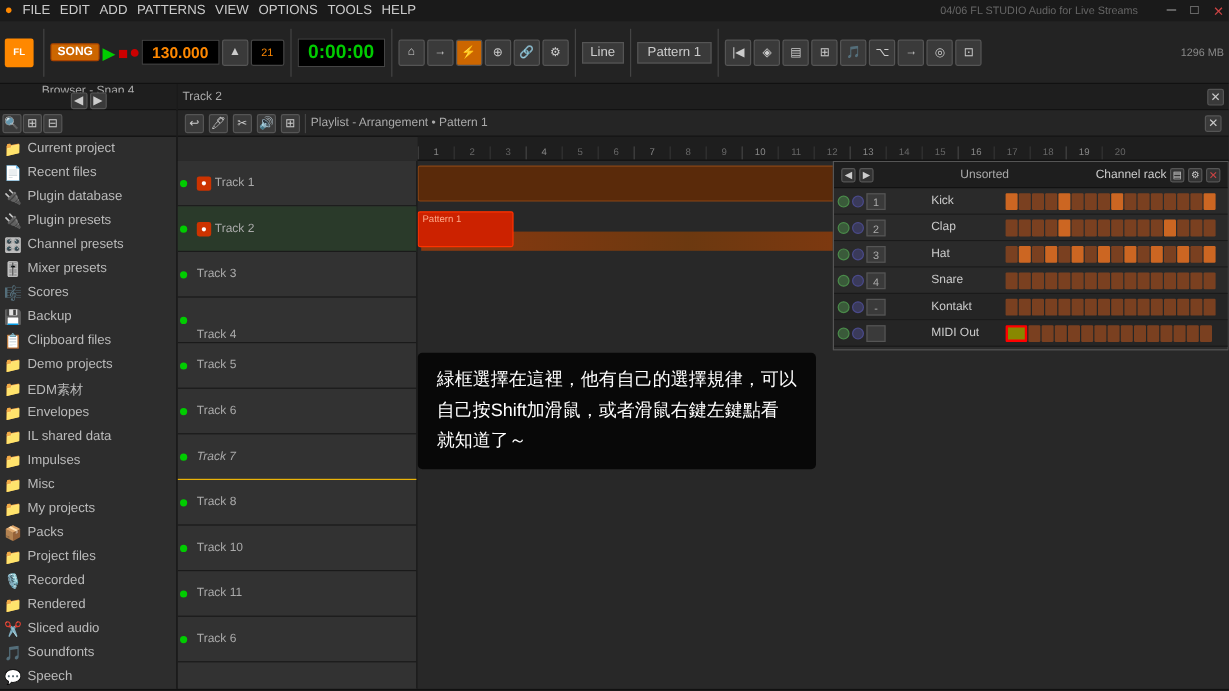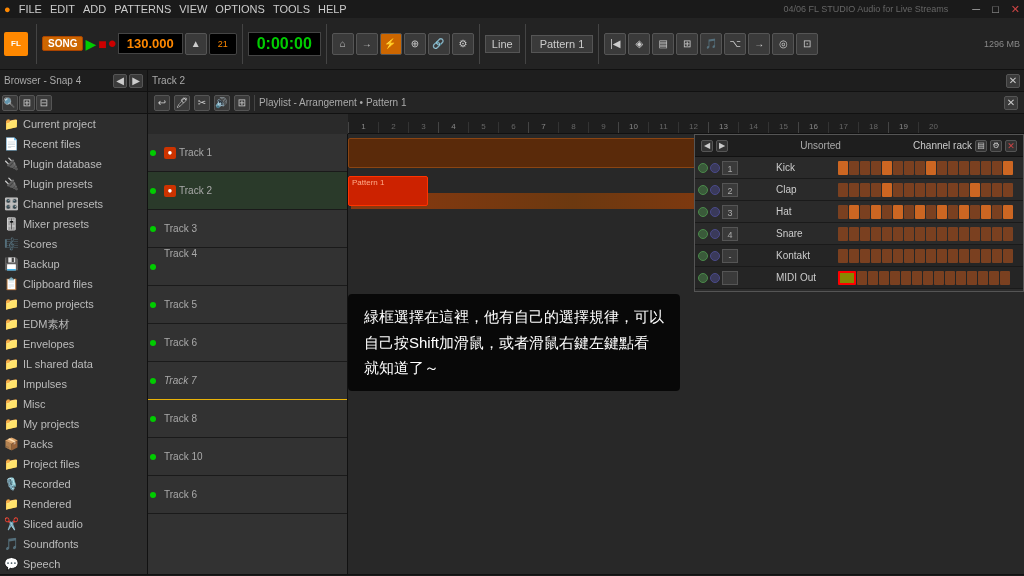--- a/index.html
+++ b/index.html
@@ -165,21 +165,21 @@
   <div class="toolbar-btn">⊡</div>
 
   <span style="flex:1;"></span>
   <div style="font-size:9px; color:#888;">1296 MB</div>
 </div>
 
 <div style="display:flex; height:504px;">
 
   <div style="width:148px; background:#2d2d2d; border-right:1px solid #111; display:flex; flex-direction:column;">
 
-    <div style="height:22px; background:#1e1e1e; display:flex; align-items:center; padding:0 4px; border-bottom:1px solid #111; font-size:10px; color:#aaa; justify-content:space-between;">
+    <div style="height:22px; background:#1e1e1e; display:flex; align-items:center; padding:0 4px; border-bottom:1px solid #111; font-size:10px; color:#aaa; justify-content:space-between;flex-direction:column;">
       <span style="overflow:hidden; white-space:nowrap; text-overflow:ellipsis; max-width:100px; font-size:10px;">Browser - Snap 4</span>
       <div style="display:flex; gap:2px;">
         <div class="toolbar-btn" style="width:14px; height:14px;">◀</div>
         <div class="toolbar-btn" style="width:14px; height:14px;">▶</div>
       </div>
     </div>
 
     <div style="height:22px; background:#252525; display:flex; align-items:center; padding:0 2px; gap:1px; border-bottom:1px solid #111;">
       <div class="toolbar-btn" style="width:16px; height:16px;">🔍</div>
       <div class="toolbar-btn" style="width:16px; height:16px;">⊞</div>
@@ -348,21 +348,21 @@
             <div style="display:flex; align-items:center; gap:3px; margin-left:10px;">
               <div style="width:12px;height:12px;background:#cc3300;border-radius:2px;font-size:8px;display:flex;align-items:center;justify-content:center;color:#fff;cursor:pointer;">●</div>
               <span style="font-size:10px; color:#aaa;">Track 2</span>
             </div>
           </div>
 
           <div style="height:38px; border-bottom:1px solid #1a1a1a; display:flex; align-items:center; padding:0 6px; position:relative;">
             <div style="position:absolute; left:2px; top:50%; transform:translateY(-50%); width:6px; height:6px; background:#00cc00; border-radius:50%;"></div>
             <span style="font-size:10px; color:#aaa; margin-left:10px;">Track 3</span>
           </div>
-          <div style="height:38px; border-bottom:1px solid #1a1a1a; display:flex; align-items:flex-start; padding:0 6px; position:relative;">
+          <div style="height:38px; border-bottom:1px solid #1a1a1a; display:flex; align-items:flex-end; padding:0 6px; position:relative;">
             <div style="position:absolute; left:2px; top:50%; transform:translateY(-50%); width:6px; height:6px; background:#00cc00; border-radius:50%;"></div>
             <span style="font-size:10px; color:#aaa; margin-left:10px;">Track 4</span>
           </div>
           <div style="height:38px; border-bottom:1px solid #1a1a1a; display:flex; align-items:center; padding:0 6px; position:relative;">
             <div style="position:absolute; left:2px; top:50%; transform:translateY(-50%); width:6px; height:6px; background:#00cc00; border-radius:50%;"></div>
             <span style="font-size:10px; color:#aaa; margin-left:10px;">Track 5</span>
           </div>
           <div style="height:38px; border-bottom:1px solid #1a1a1a; display:flex; align-items:center; padding:0 6px; position:relative;">
             <div style="position:absolute; left:2px; top:50%; transform:translateY(-50%); width:6px; height:6px; background:#00cc00; border-radius:50%;"></div>
             <span style="font-size:10px; color:#aaa; margin-left:10px;">Track 6</span>
@@ -371,20 +371,24 @@
             <div style="position:absolute; left:2px; top:50%; transform:translateY(-50%); width:6px; height:6px; background:#00cc00; border-radius:50%;"></div>
             <span style="font-size:10px; color:#aaa; margin-left:10px;">Track 7</span>
           </div>
           <div style="height:38px; border-bottom:1px solid #1a1a1a; display:flex; align-items:center; padding:0 6px; position:relative;">
             <div style="position:absolute; left:2px; top:50%; transform:translateY(-50%); width:6px; height:6px; background:#00cc00; border-radius:50%;"></div>
             <span style="font-size:10px; color:#aaa; margin-left:10px;">Track 8</span>
           </div>
           <div style="height:38px; border-bottom:1px solid #1a1a1a; display:flex; align-items:center; padding:0 6px; position:relative;">
             <div style="position:absolute; left:2px; top:50%; transform:translateY(-50%); width:6px; height:6px; background:#00cc00; border-radius:50%;"></div>
             <span style="font-size:10px; color:#aaa; margin-left:10px;">Track 10</span>
+          </div>
+          <div style="height:38px; border-bottom:1px solid #1a1a1a; display:flex; align-items:center; padding:0 6px; position:relative;">
+            <div style="position:absolute; left:2px; top:50%; transform:translateY(-50%); width:6px; height:6px; background:#00cc00; border-radius:50%;"></div>
+            <span style="font-size:10px; color:#aaa; margin-left:10px;">Track 11</span>
           </div>
           <div style="height:38px; border-bottom:1px solid #1a1a1a; display:flex; align-items:center; padding:0 6px; position:relative;">
             <div style="position:absolute; left:2px; top:50%; transform:translateY(-50%); width:6px; height:6px; background:#00cc00; border-radius:50%;"></div>
             <span style="font-size:10px; color:#aaa; margin-left:10px;">Track 6</span>
           </div>
 
         </div>
 
         <div style="flex:1; background:#282828; position:relative; overflow:hidden;">
 

